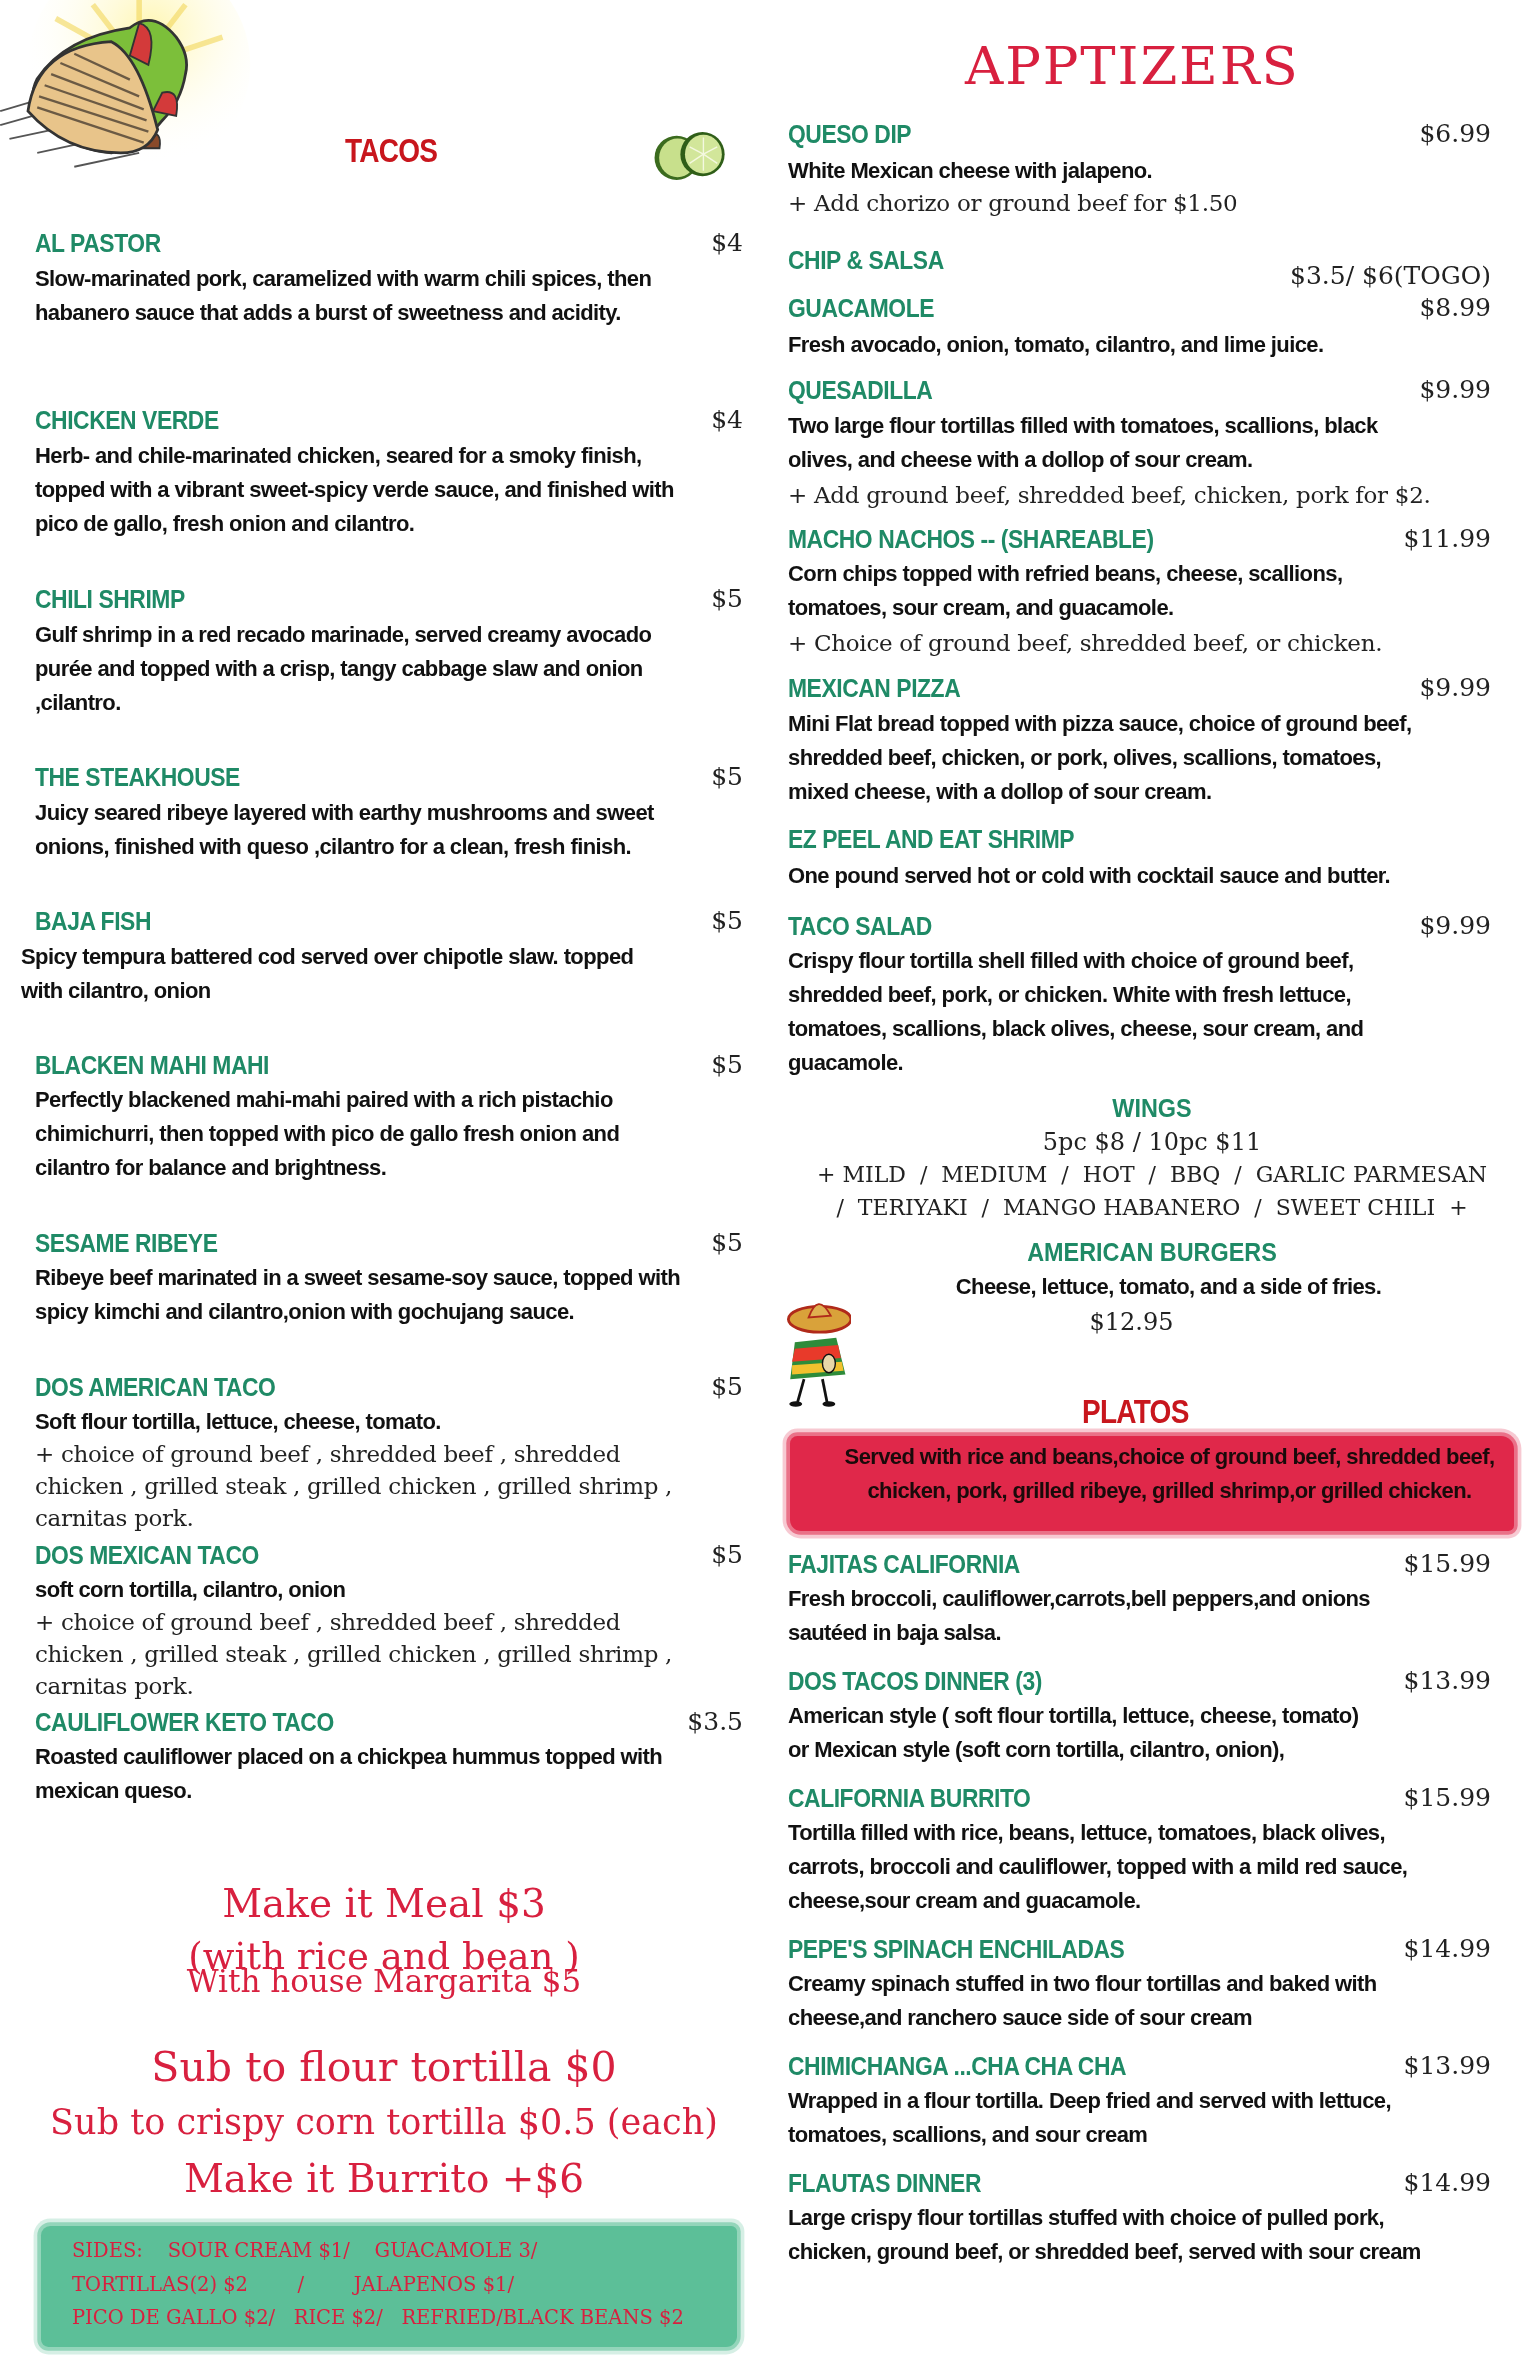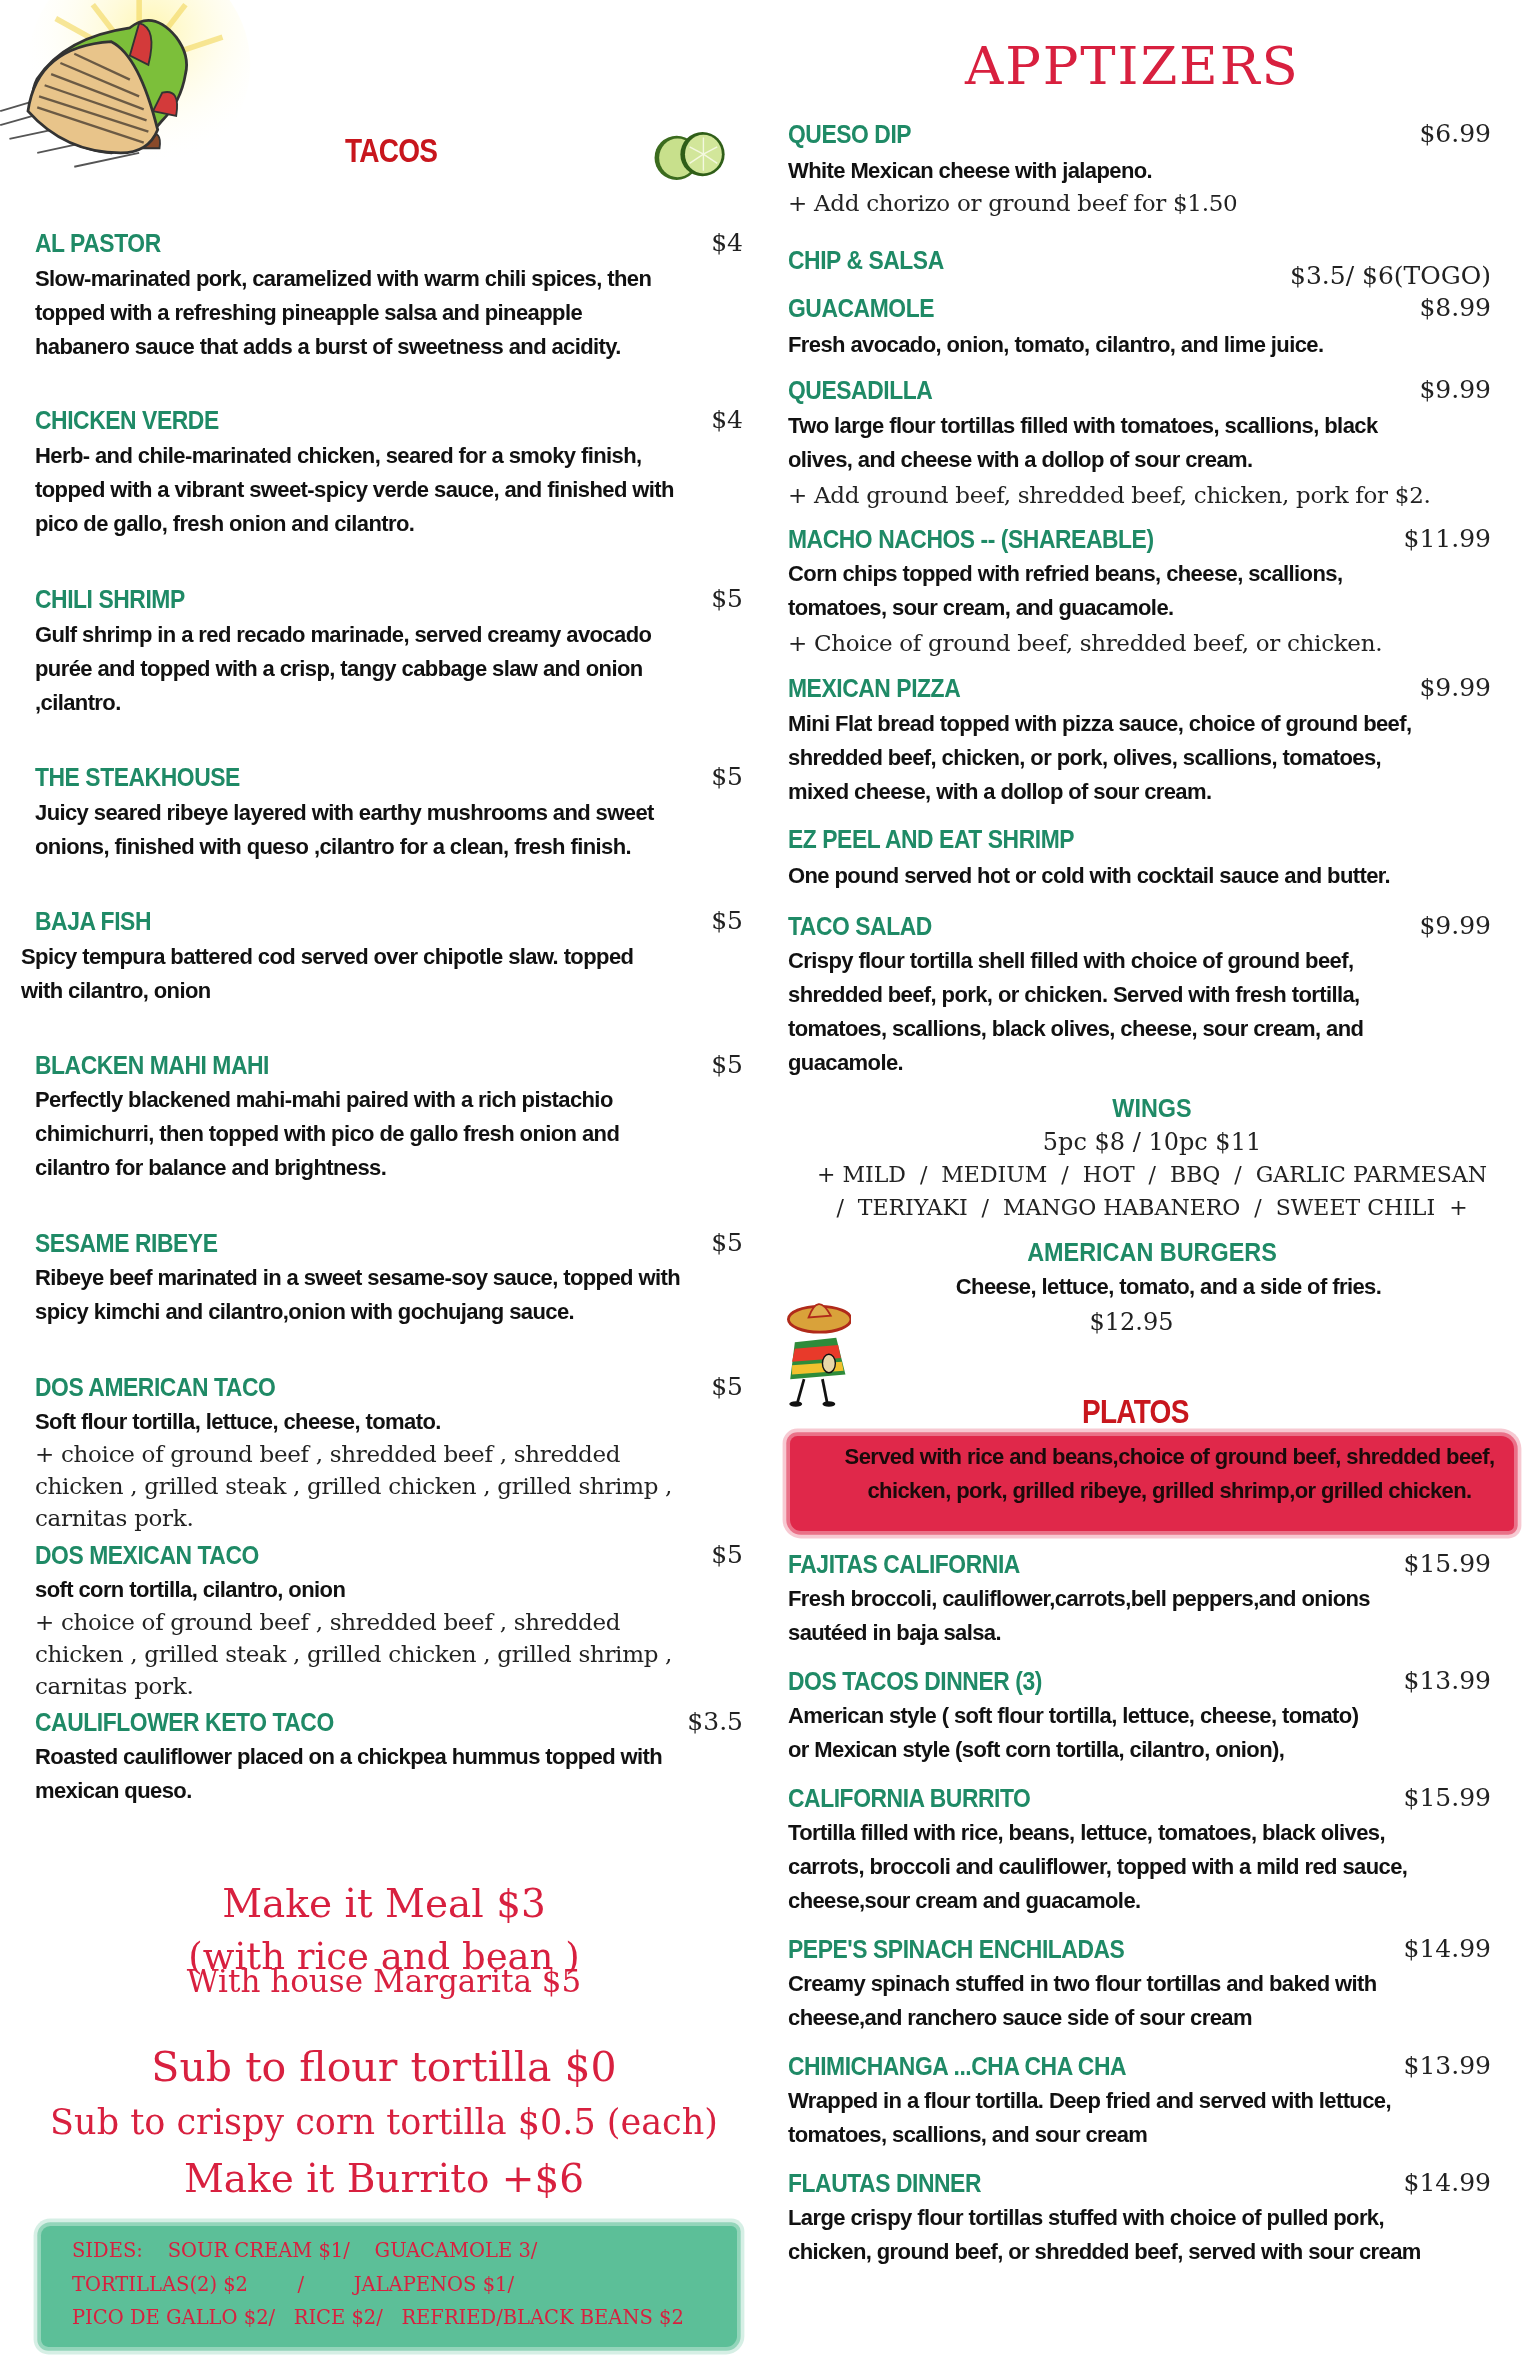--- a/index.html
+++ b/index.html
@@ -91,21 +91,20 @@
   <ellipse cx="52" cy="78" rx="7" ry="10" fill="#e8d6a8" stroke="#111" stroke-width="1.5"></ellipse>
 </svg>
 
 <div class="section-title-red" style="left:345px;top:132px;">TACOS</div>
 
 <div>
   <div class="item-name" style="left:35px;top:228px;">AL PASTOR</div>
   <div class="price" style="right:793px;top:228px;">$4</div>
   <div class="desc" style="left:35px;top:262px;">
     <div>Slow-marinated pork, caramelized with warm chili spices, then</div>
-      <div>topped with a refreshing pineapple salsa and pineapple</div>
       <div>habanero sauce that adds a burst of sweetness and acidity.</div>
   </div>
 </div>
 
 <div>
   <div class="item-name" style="left:35px;top:405px;">CHICKEN VERDE</div>
   <div class="price" style="right:793px;top:405px;">$4</div>
   <div class="desc" style="left:35px;top:439px;">
     <div>Herb- and chile-marinated chicken, seared for a smoky finish,</div>
       <div>topped with a vibrant sweet-spicy verde sauce, and finished with</div>
@@ -272,21 +271,21 @@
   <div class="desc" style="left:788px;top:859px;">
       <div>One pound served hot or cold with cocktail sauce and butter.</div>
     </div>
 </div>
 
 <div>
   <div class="item-name" style="left:788px;top:911px;">TACO SALAD</div>
   <div class="price" style="right:45px;top:911px;">$9.99</div>
   <div class="desc" style="left:788px;top:944px;">
       <div>Crispy flour tortilla shell filled with choice of ground beef,</div>
-      <div>shredded beef, pork, or chicken. Served with fresh tortilla,</div>
+      <div>shredded beef, pork, or chicken. White with fresh lettuce,</div>
       <div>tomatoes, scallions, black olives, cheese, sour cream, and</div>
       <div>guacamole.</div>
     </div>
 </div>
 
 <div class="wings-block">
   <div style="position:absolute;left:0;width:768px;top:1093px;font-family:'Liberation Sans',sans-serif;font-weight:700;font-size:26px;color:#1f8a66;transform:scaleX(0.9);">WINGS</div>
   <div style="position:absolute;left:0;width:768px;top:1128px;font-family:'DejaVu Serif',serif;font-size:24px;color:#222;">5pc $8  /  10pc $11</div>
   <div style="position:absolute;left:0;width:768px;top:1162px;font-family:'DejaVu Serif',serif;font-size:22px;color:#222;white-space:pre;">+ MILD  /  MEDIUM  /  HOT  /  BBQ  /  GARLIC PARMESAN</div>
   <div style="position:absolute;left:0;width:768px;top:1195px;font-family:'DejaVu Serif',serif;font-size:22px;color:#222;white-space:pre;">/  TERIYAKI  /  MANGO HABANERO  /  SWEET CHILI  +</div>

